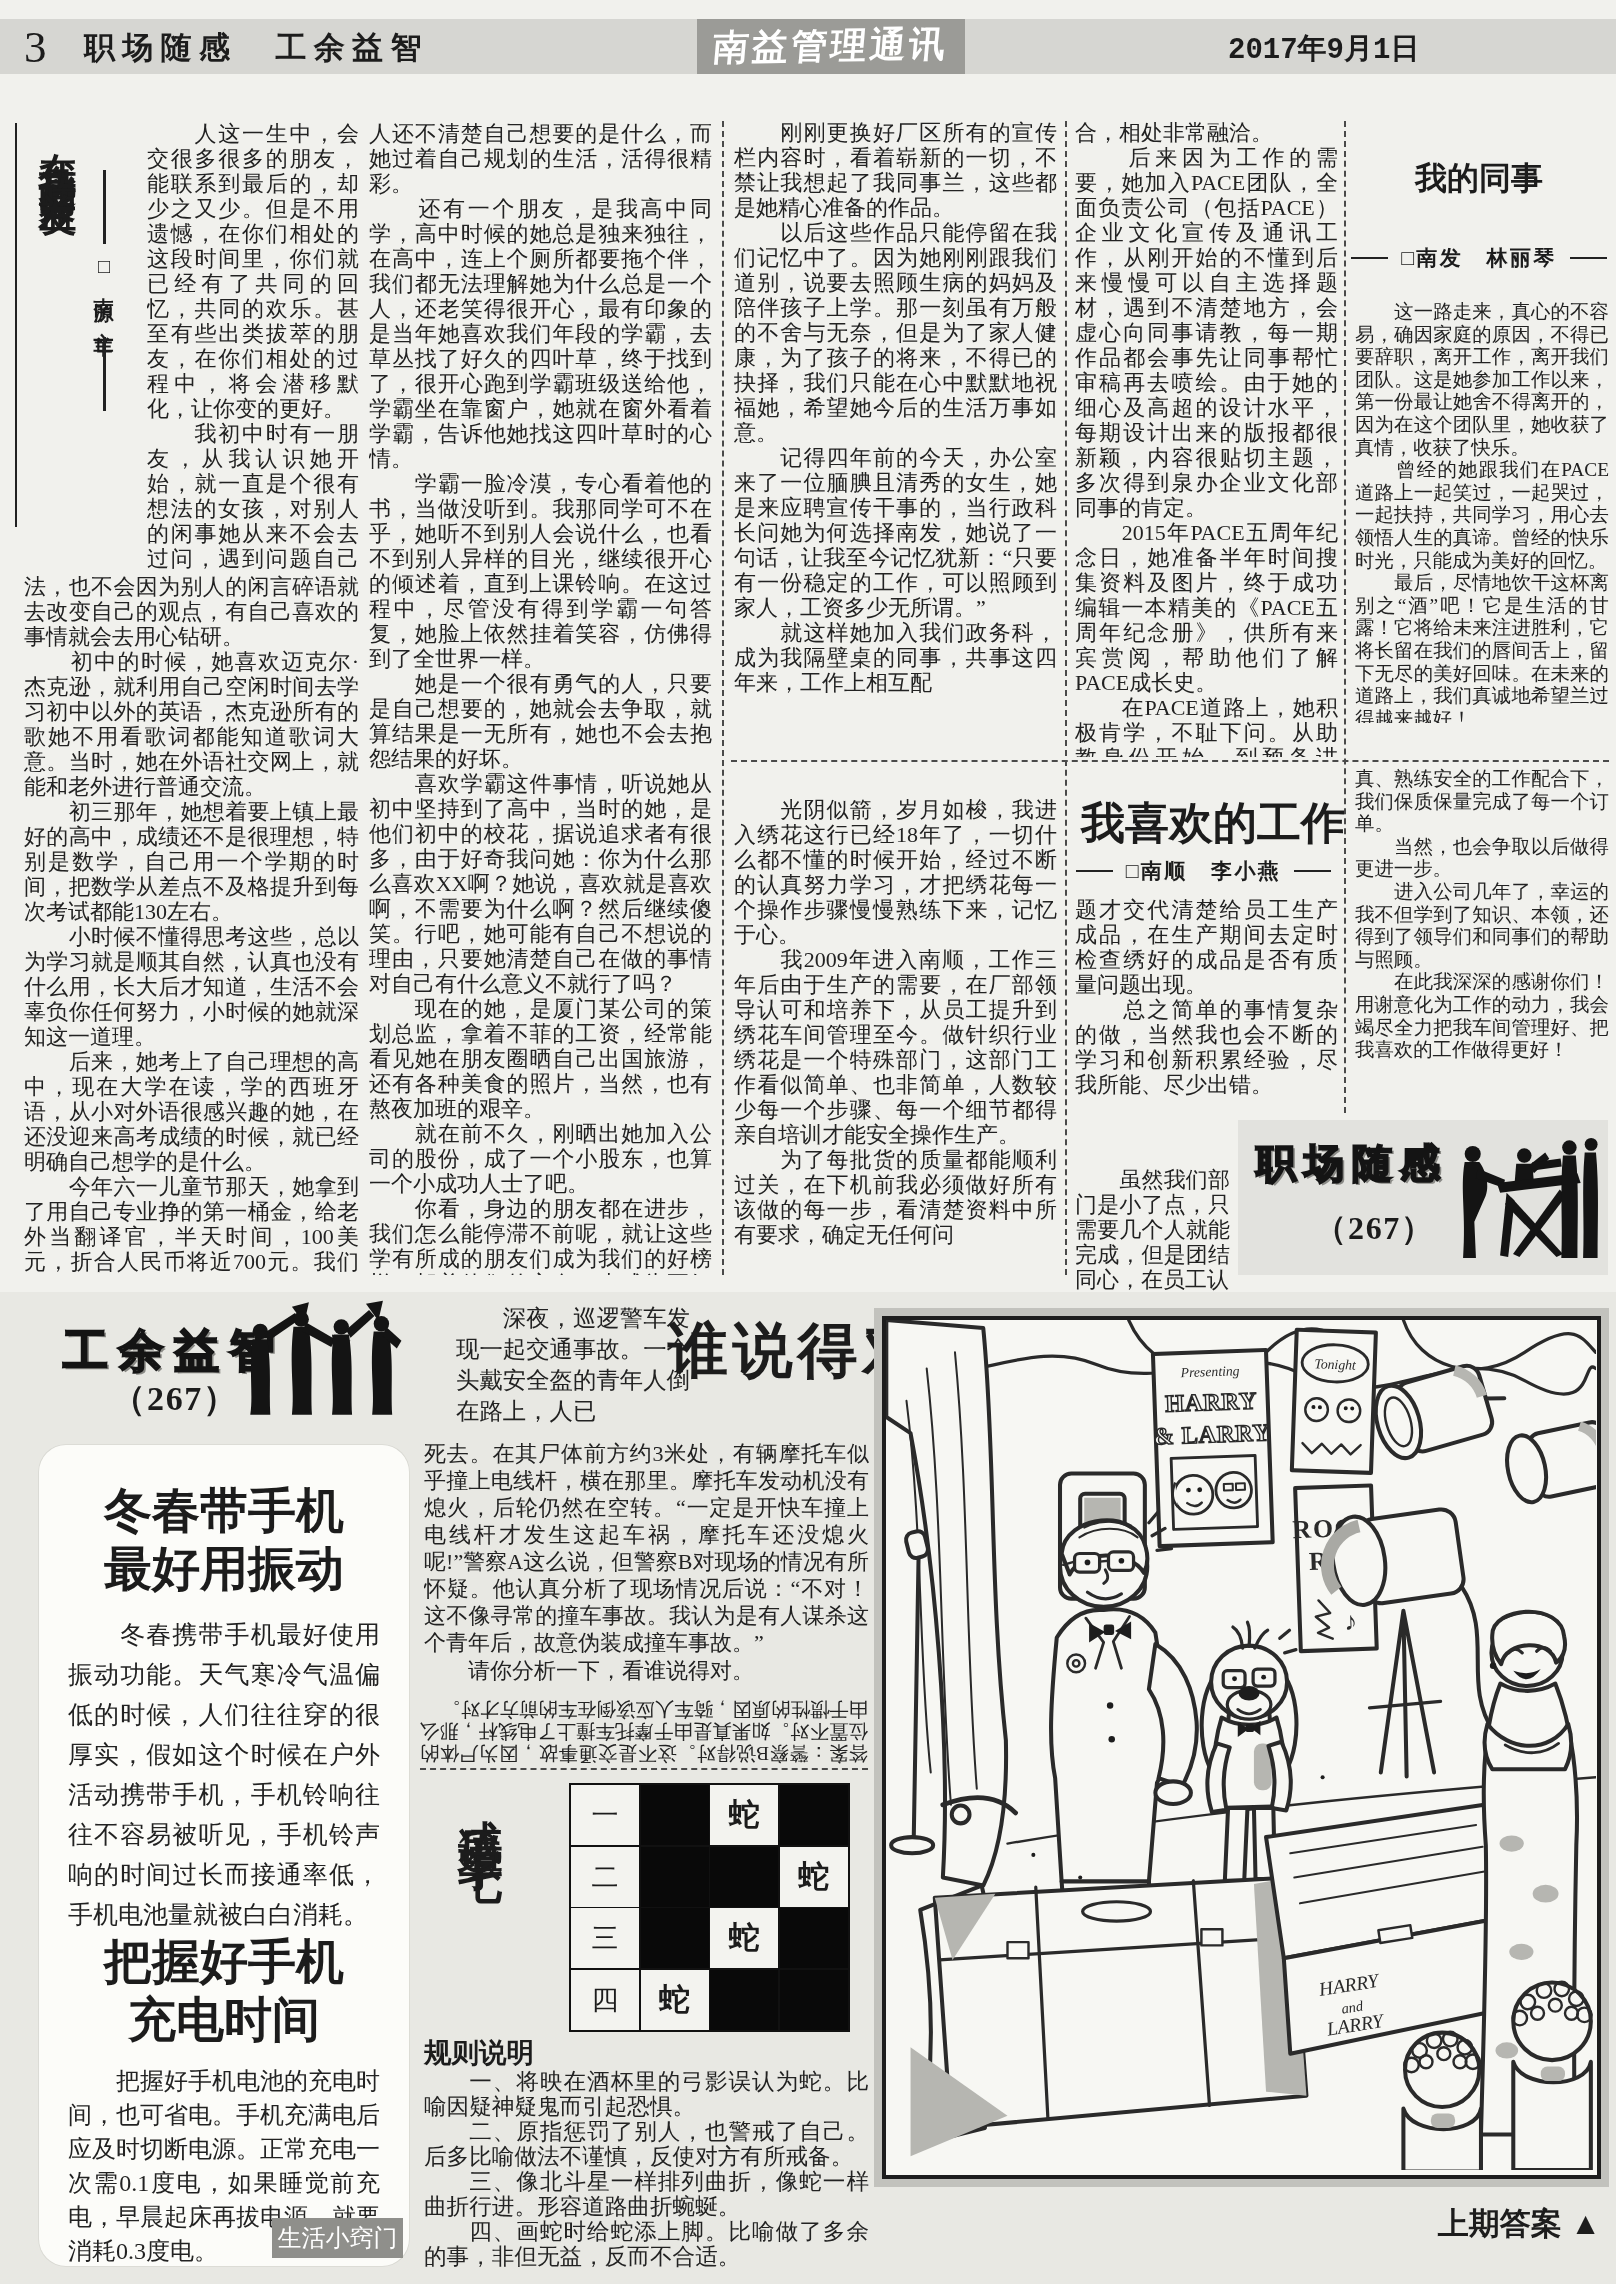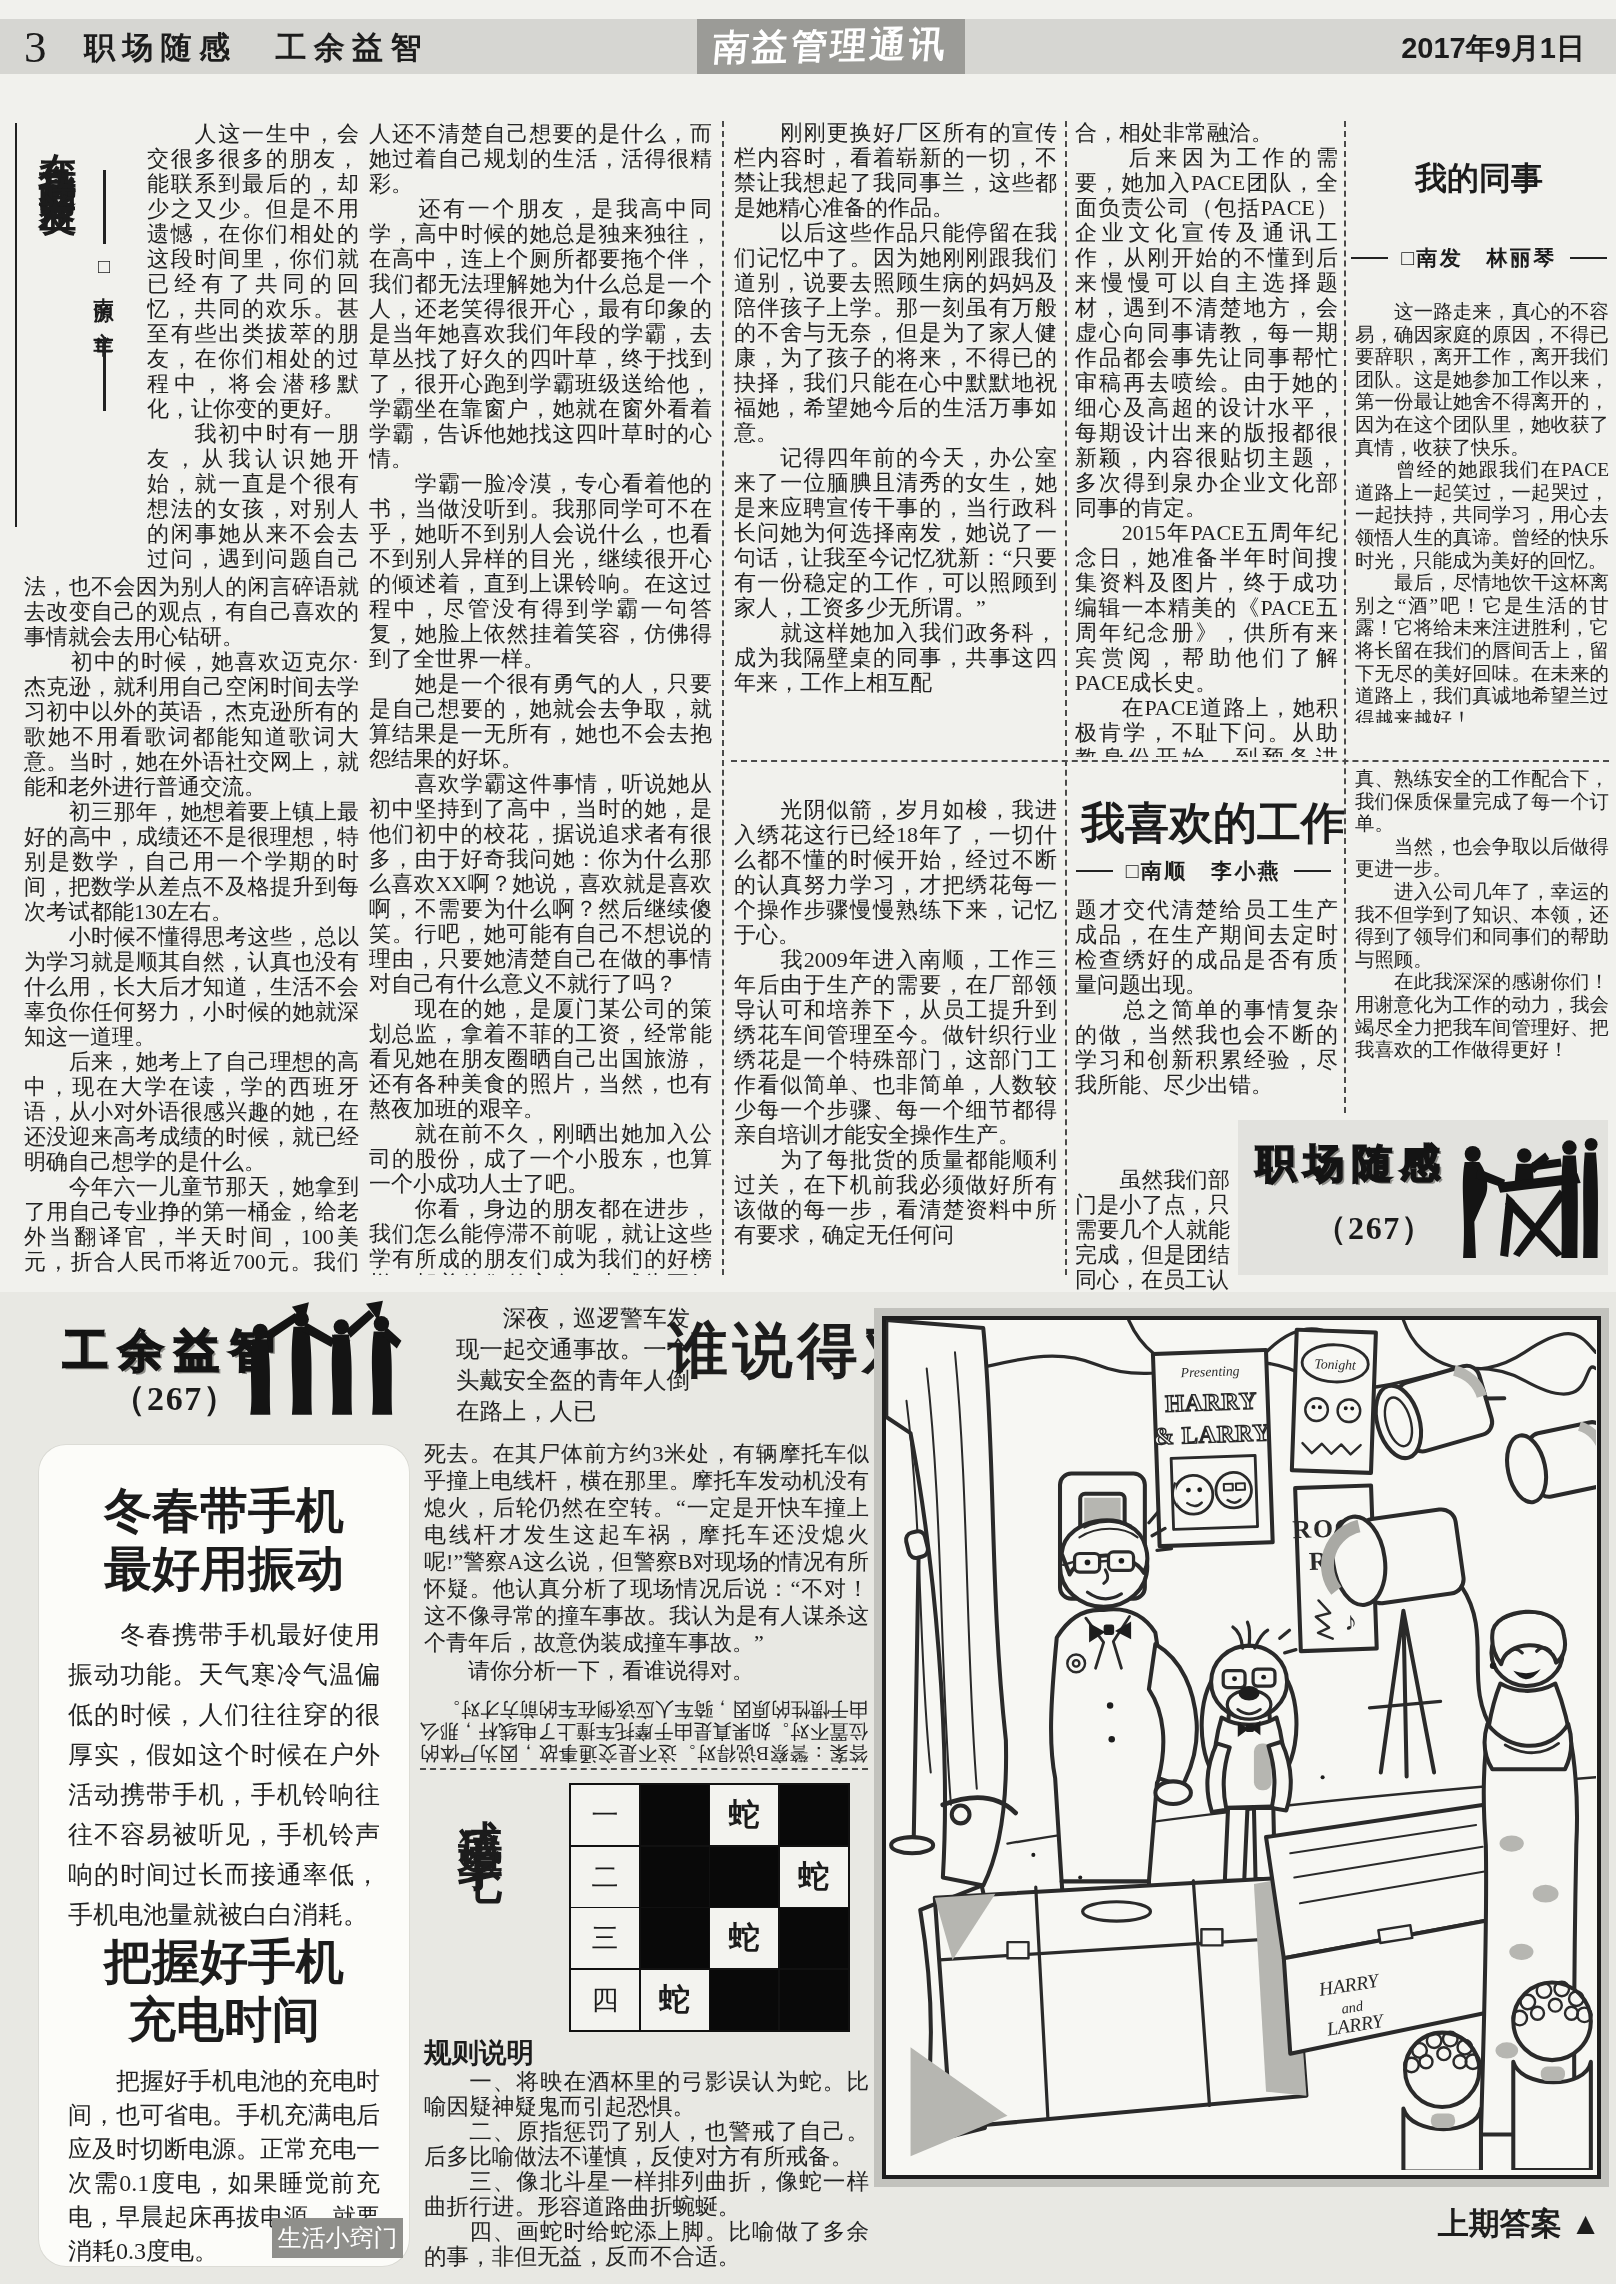--- a/index.html
+++ b/index.html
@@ -5,21 +5,21 @@
   html,body{margin:0;padding:0;}
   body{background:#d8d8d4;font-family:"Liberation Serif","DejaVu Serif",serif;}
   .page{position:relative;width:1616px;height:2284px;background:#f1f1ed;overflow:hidden;color:#1c1c1c;}
   .abs{position:absolute;}
   
   .hband{left:0;top:19.4px;width:1616px;height:55px;background:#d6d6d2;}
   .pnum{left:24px;top:21px;font-size:45px;font-weight:400;line-height:52px;}
   .hsec{left:84px;top:29px;font-family:"Liberation Sans","DejaVu Sans",sans-serif;font-weight:700;font-size:31px;letter-spacing:7.3px;line-height:37px;}
   .masthead{left:697px;top:19.4px;width:268px;height:55px;background:#9b9b97;display:flex;align-items:center;justify-content:center;}
   .masthead span{color:#ffffff;font-weight:700;font-size:36px;letter-spacing:3.2px;transform:skewX(-6deg) rotate(-1deg);}
-  .hdate{left:1228px;top:29px;width:357px;text-align:right;font-family:Liberation Sans, sans-serif;font-weight:700;font-size:29px;}
+  .hdate{left:1228px;top:29px;width:357px;font-family:Liberation Mono, monospace;font-weight:700;font-size:29px;}
   
   .bt{font-size:22px;line-height:25px;text-align:justify;white-space:pre-line;overflow:hidden;color:#222;}
   .bt24{font-size:19.4px;line-height:22.6px;}
   .bt31{font-size:25px;line-height:40px;}
   .bt30{font-size:24px;line-height:34px;}
   .bt27w{font-size:22px;line-height:27px;}
   .bt29{font-size:23.4px;line-height:31px;}
   
   .vhead{writing-mode:vertical-rl;font-weight:900;font-size:38px;letter-spacing:5.7px;line-height:1.2;}
   .vrule{width:2.4px;height:74px;background:#222;}

